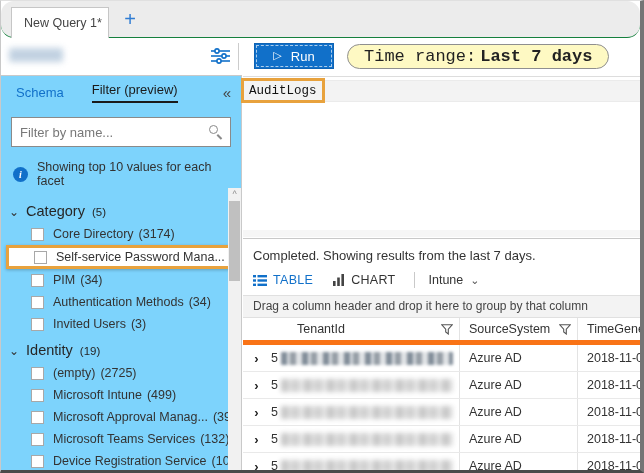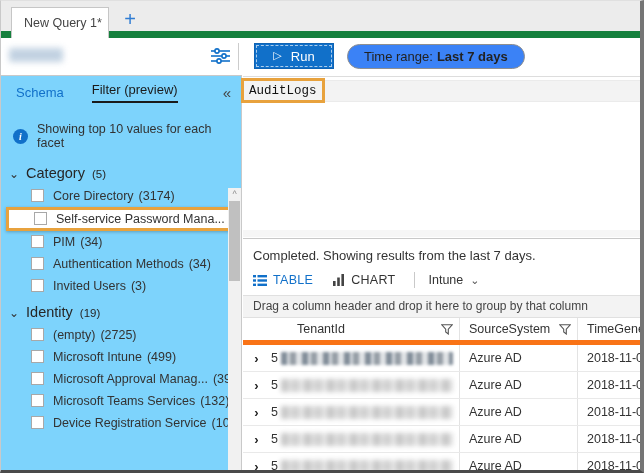--- a/index.html
+++ b/index.html
@@ -5,41 +5,41 @@
   * { box-sizing: border-box; margin: 0; padding: 0; }
   html,body { background:#fff; }
   body { font-family: "Liberation Sans", "DejaVu Sans", sans-serif; color:#333; }
   #frame {
     position: relative; width: 644px; height: 473px; overflow: hidden;
     background:#fff;
     border-left:1px solid #c9c9c9; border-top:1px solid #e0e0e0;
     border-right:4px solid #757575; border-bottom:3px solid #4a4a4a;
   }
   
-  .tabbar { position:absolute; left:0; top:0; width:100%; height:37px; background:#ececec; border-bottom:7px solid #15803d; }
+  .tabbar { position:absolute; left:0; top:0; width:100%; height:37px; background:#ececec; border-bottom:1px solid #15803d;border-radius:13px; }
   .query-tab {
     position:absolute; left:10px; top:6px; width:98px; height:31px; background:#fff;
     border:1px solid #c6c6c6; border-bottom:none; font-size:12.5px; color:#444;
     display:flex; align-items:center; padding-left:12px;
   }
   .new-tab { position:absolute; left:116px; top:5px; width:26px; height:26px; color:#2f7cd3; font-size:20px; font-weight:300; display:flex; align-items:center; justify-content:center; cursor:pointer; }
   
   .headrow { position:absolute; left:0; top:37px; width:100%; height:37px; background:#fff; }
   .ws-blur { position:absolute; left:8px; top:10px; width:54px; height:14px; background:#aec3d8; border-radius:2px; filter:blur(3px); opacity:.75; }
   .sliders { position:absolute; left:210px; top:9px; width:19px; height:18px; }
   .hdr-divider { position:absolute; left:237px; top:5px; height:27px; width:1px; background:#ccc; }
   .run-btn {
     position:absolute; left:253px; top:5px; width:80px; height:26px; background:#1170c9; color:#fff;
     font-size:13px; display:flex; align-items:center; justify-content:center; gap:9px; cursor:pointer;
     outline:1px dashed rgba(255,255,255,.65); outline-offset:-3px; border:1px solid #0f63b4;
   }
   .run-play { font-size:11px; margin-top:-1px; }
   .time-pill {
     position:absolute; left:346px; top:6px; height:25px; padding:0 16px; border:1px solid #8f8f8f; border-radius:13px;
-    display:flex; align-items:center; font-size:13px; color:#222; background:#3b82f6; cursor:pointer;
+    display:flex; align-items:center; font-size:17px; color:#222; background:#fef9c3; cursor:pointer;font-family:Liberation Mono, monospace;
   }
   .time-pill b { margin-left:4px; font-weight:700; }
   
   .left-panel { position:absolute; left:0; top:74px; width:241px; height:418px; border-top:1px solid #c9c9c9; border-right:1px solid #c9c9c9; background:#7dd3fc; overflow:hidden; }
   .lp-tabs { display:flex; align-items:center; height:33px; padding:0 10px 0 15px; }
   .lp-tab-schema { color:#1170c9; font-size:13px; cursor:pointer; }
   .lp-tab-filter { color:#1a1a1a; font-size:13px; margin-left:28px; padding-bottom:4px; border-bottom:2px solid #1a1a1a; cursor:pointer; }
   .lp-collapse { margin-left:auto; color:#444; font-size:15px; cursor:pointer; }
   .search-wrap { position:relative; margin:8px 10px 0 10px; }
   .search-input { width:100%; height:30px; border:1px solid #8a8a8a; font-size:13px; padding:0 28px 0 8px; color:#333; font-family:inherit; background:#fff; }
@@ -48,21 +48,21 @@
   .mag .lens { position:absolute; left:0; top:0; width:9px; height:9px; border:1.5px solid #8a8a8a; border-radius:50%; }
   .mag .handle { position:absolute; left:9px; top:9px; width:6px; height:1.5px; background:#8a8a8a; transform:rotate(45deg); transform-origin:0 0; }
   .info-row { display:flex; align-items:center; gap:9px; margin:13px 10px 0 12px; }
   .info-ic { width:15px; height:15px; border-radius:50%; background:#1170c9; color:#fff; font-size:10px; font-weight:700; display:flex; align-items:center; justify-content:center; font-family:"Liberation Serif","DejaVu Serif",serif; font-style:italic; flex:0 0 auto; }
   .info-txt { font-size:12.5px; color:#323232; }
   .facets { position:relative; margin-top:8px; height:290px; }
   .facet-head { display:flex; align-items:baseline; gap:7px; padding:7px 0 4px 8px; color:#262626; }
   .facet-chev { font-size:12px; color:#333; }
   .facet-name { font-size:14.5px; }
   .facet-count { font-size:11.5px; }
-  .facet-item { display:flex; align-items:flex-start; padding:4px 0 4px 30px; }
+  .facet-item { display:flex; align-items:flex-end; padding:4px 0 4px 30px; }
   .cb { width:13px; height:13px; border:1px solid #a8a8a8; background:#fff; flex:0 0 auto; cursor:pointer; }
   .fi-label { font-size:12.5px; color:#333; margin-left:9px; white-space:nowrap; }
   .fi-count { font-size:12.5px; color:#333; margin-left:5px; }
   .facet-item.hl { border:3px solid #e8a23d; margin:0 8px 0 5px; padding:2px 0 2px 25px; background:#fff; box-shadow:0 1px 3px rgba(0,0,0,.25); }
   
   .fscroll { position:absolute; right:0; top:112px; bottom:0; width:13px; background:#f1f1f1; }
   .fscroll .up { position:absolute; top:1px; left:0; width:13px; text-align:center; color:#8b8b8b; font-size:9px; line-height:10px; }
   .fscroll .thumb { position:absolute; top:13px; left:1px; width:11px; height:80px; background:#c0c0c0; }
   
   .editor { position:absolute; left:242px; top:75px; width:434px; height:162px; background:#fff; border-top:1px solid #ddd; }
@@ -138,20 +138,27 @@
       <span>Time range:</span>
       <b>Last 7 days</b>
     </div>
   </div>
 
   <div class="left-panel">
     <div class="lp-tabs">
       <span class="lp-tab-schema">Schema</span>
       <span class="lp-tab-filter">Filter (preview)</span>
       <span class="lp-collapse">«</span>
+    </div>
+    <div class="search-wrap">
+      <input class="search-input" type="text" placeholder="Filter by name..." style="">
+      <div class="mag">
+          <i class="lens"></i>
+          <i class="handle"></i>
+        </div>
     </div>
     <div class="info-row">
       <div class="info-ic">i</div>
       <div class="info-txt">Showing top 10 values for each facet</div>
     </div>
 
     <div class="facets">
 
       <div class="facet-head">
         <span class="facet-chev">⌄</span>

